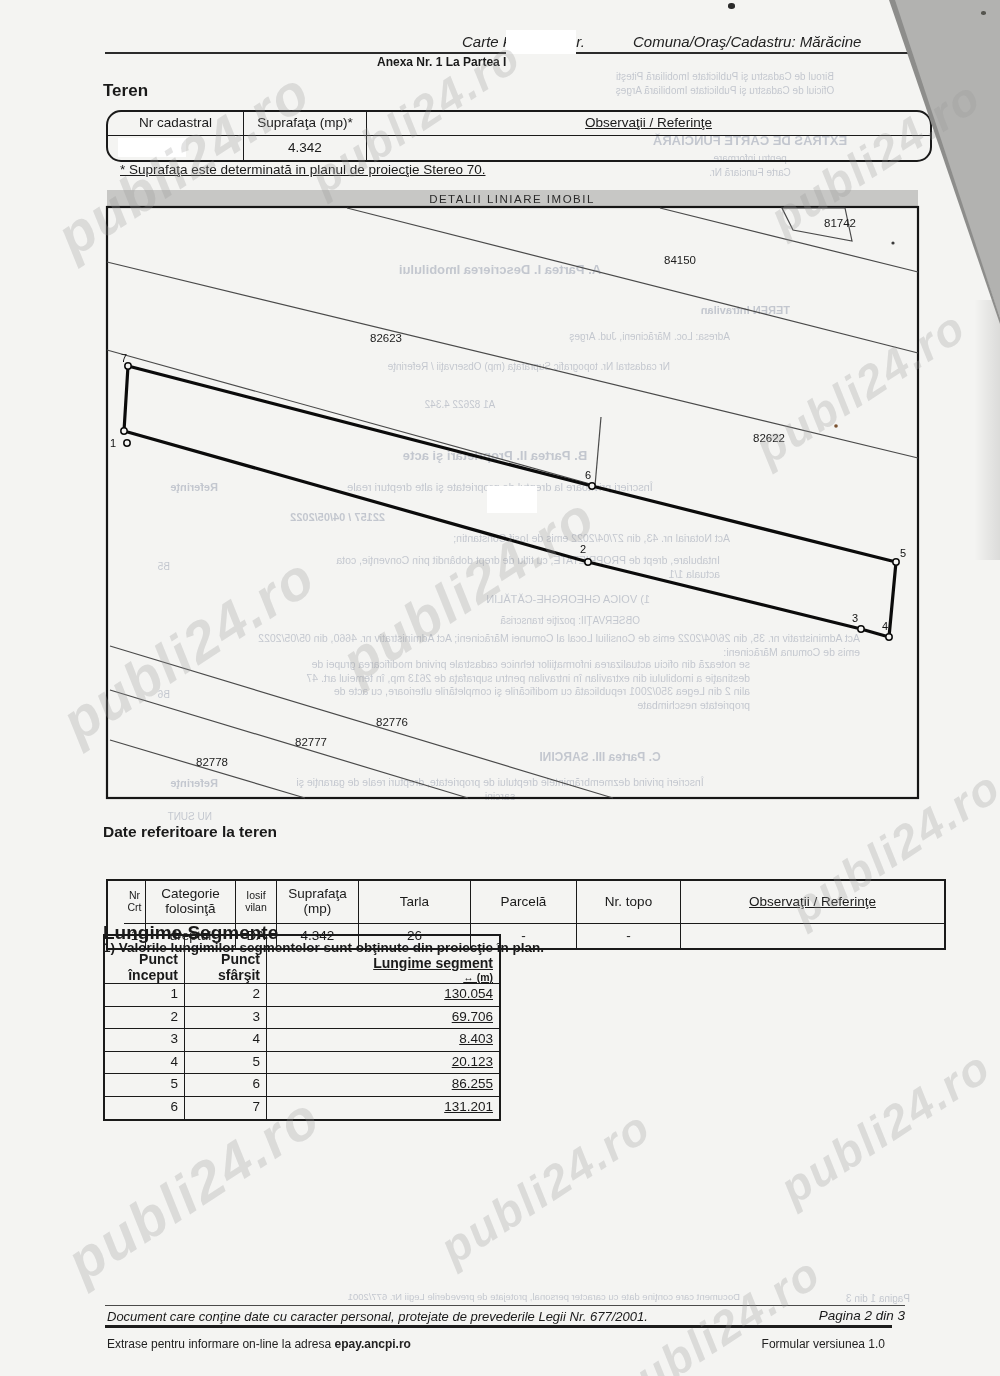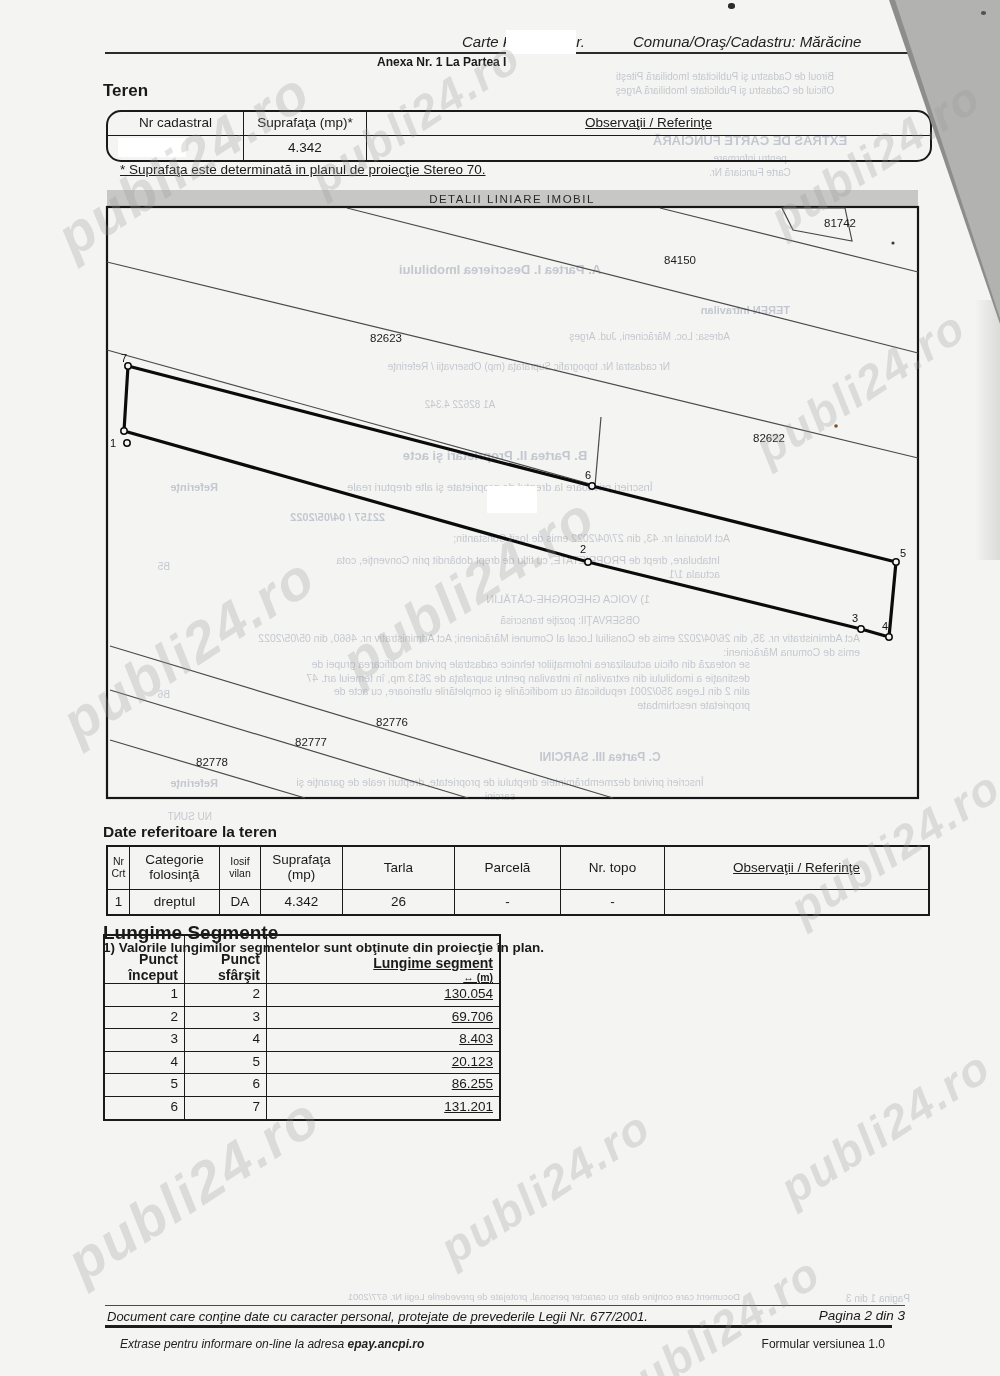--- a/index.html
+++ b/index.html
@@ -157,21 +157,21 @@
     </g>
 
     <g>
       <circle cx="893" cy="243" r="1.6" fill="#3a3a3a"></circle>
       <circle cx="836" cy="426" r="1.8" fill="#7a5230"></circle>
     </g>
   </svg>
 
   <div class="abs h-sec" style="left:103px;top:823px;">Date referitoare la teren</div>
 
-  <div class="tbl" style="left:106px;top:845px;width:820px;grid-template-columns:22px 90px 41px 82px 112px 106px 104px 1fr;grid-template-rows:43px 24px;">
+  <div class="tbl" style="left:106px;top:879px;width:820px;grid-template-columns:22px 90px 41px 82px 112px 106px 104px 1fr;grid-template-rows:43px 24px;padding-left:16px;">
     <div class="cell small">Nr
 Crt</div>
     <div class="cell">Categorie
 folosinţă</div>
     <div class="cell small">Iosif
 vilan</div>
     <div class="cell">Suprafaţa
 (mp)</div>
     <div class="cell">Tarla</div>
     <div class="cell">Parcelă</div>
@@ -222,21 +222,21 @@
 
     <div class="cell rt bot">6</div>
     <div class="cell rt bot">7</div>
     <div class="cell rt last bot">131.201</div>
   </div>
 
   <div class="abs rule1" style="left:105px;top:1305px;width:800px;"></div>
   <div class="abs foot-it" style="left:107px;top:1309px;">Document care conţine date cu caracter personal, protejate de prevederile Legii Nr. 677/2001.</div>
   <div class="abs foot-it" style="left:700px;top:1308px;width:205px;text-align:right;font-size:13.5px;">Pagina 2 din 3</div>
   <div class="abs rule2" style="left:105px;top:1325px;width:787px;"></div>
-  <div class="abs foot-sm" style="left:120px;top:1337px;font-style:italic;">
+  <div class="abs foot-sm" style="left:107px;top:1337px;">
     <span>Extrase pentru informare on-line la adresa </span><b>epay.ancpi.ro</b>
   </div>
   <div class="abs foot-sm" style="left:700px;top:1337px;width:185px;text-align:right;">Formular versiunea 1.0</div>
 
   <div class="rightshade"></div>
   <div class="wedge"></div>
   <div class="wedge-edge"></div>
   <div class="speck" style="left:728px;top:3px;width:7px;height:6px;background:#2b2b2b;"></div>
   <div class="speck" style="left:981px;top:11px;width:5px;height:4px;background:#55554f;"></div>
 

